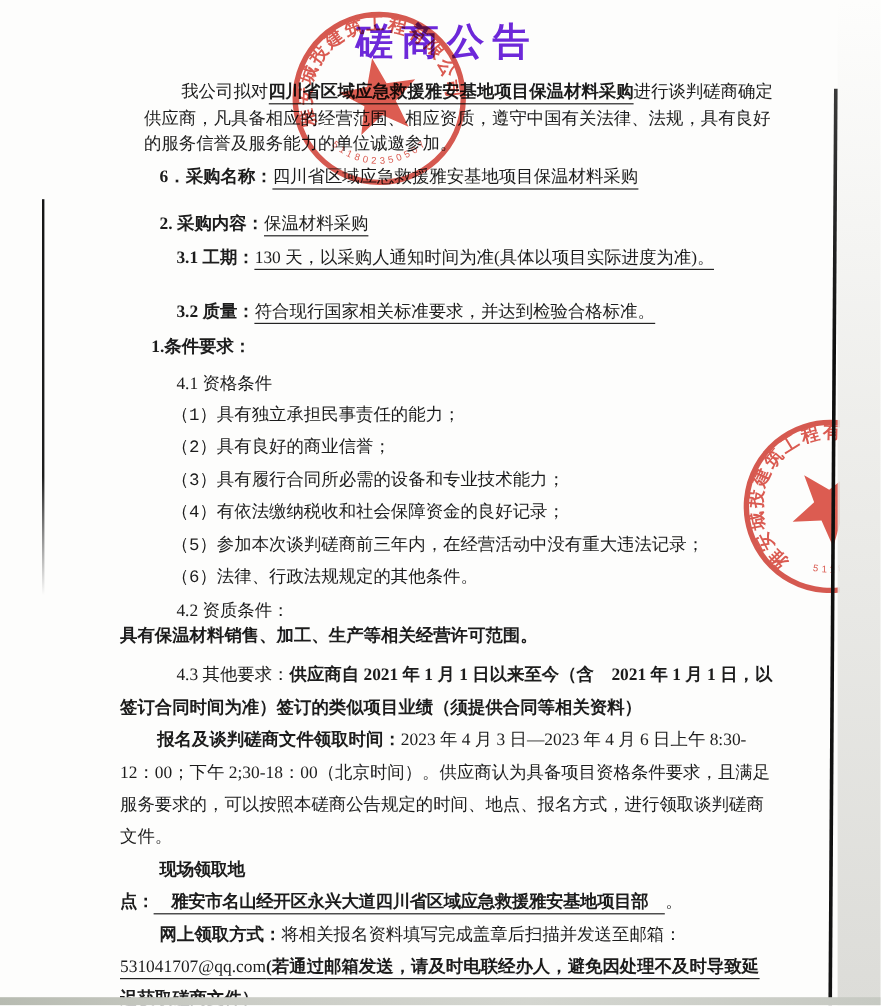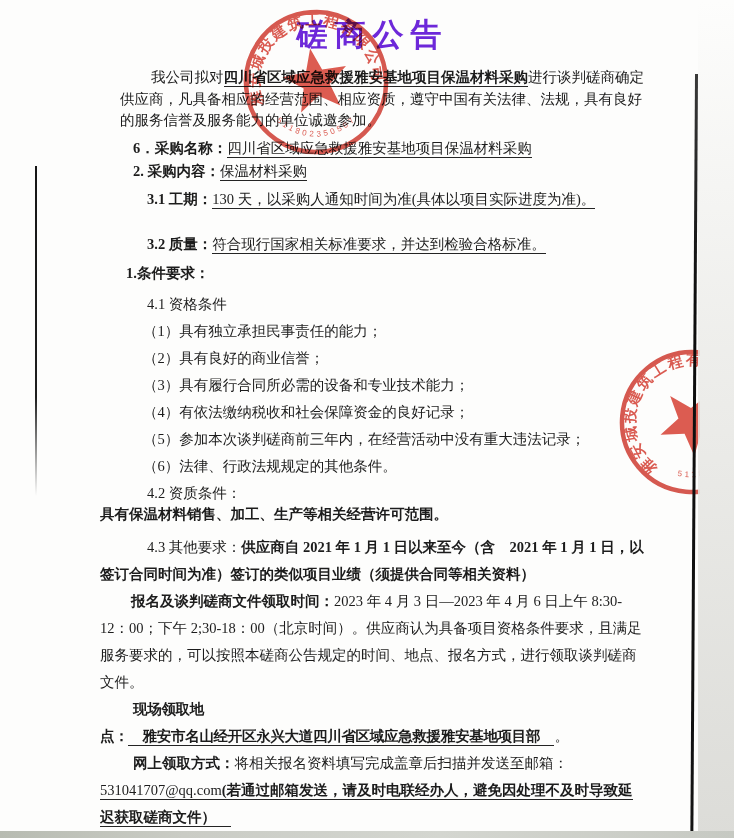--- a/index.html
+++ b/index.html
@@ -13,27 +13,27 @@
   .content { position:absolute; inset:0; padding:8px 89px 0 100px; font-size:14.5px; z-index:2; }
   .doc-title {
     margin:8px 0 0; text-align:center; font-size:31px; font-weight:bold;
     letter-spacing:7px; color:#6d28d9; line-height:38px;
   }
   .p { margin:0; line-height:21px; }
   .b { font-weight:bold; }
   .u { border-bottom:1.2px solid #242424; padding-bottom:1px; }
   .intro { margin-top:13px; line-height:21.5px; text-indent:31px;margin-left:20px; }
   .i1   { margin-top:6px;  text-indent:33px; }
-  .i2   { margin-top:2px;  text-indent:33px; }
+  .i2   { margin-top:18px;  text-indent:33px; }
   .i3   { margin-top:9px;  text-indent:28px; }
   .i31  { margin-top:7px;  text-indent:47px; }
   .i32  { margin-top:24px;  text-indent:47px; }
   .i4   { margin-top:8px;  text-indent:26px; }
   .i41  { margin-top:10px; text-indent:47px; }
-  .sub  { margin-top:6px;  text-indent:43px; }
+  .sub  { margin-top:6px;  text-indent:43px;font-family:Liberation Mono, monospace; }
   .i42  { margin-top:6px;  text-indent:47px; }
   .scope{ margin-top:1px;  text-indent:0;font-family:Liberation Mono, monospace; }
   .i43  { margin-top:8px;  text-indent:47px; line-height:27px; }
   .time { text-indent:31px; line-height:27px; }
   .i5   { text-indent:33px; line-height:27px; }
   .site { text-indent:33px; line-height:27px; letter-spacing:-0.3px; }
   .site .u { white-space:nowrap; }
   .online{ text-indent:33px; line-height:27px; }
   
   .seal { position:absolute; z-index:5; mix-blend-mode:multiply; opacity:.82; }

